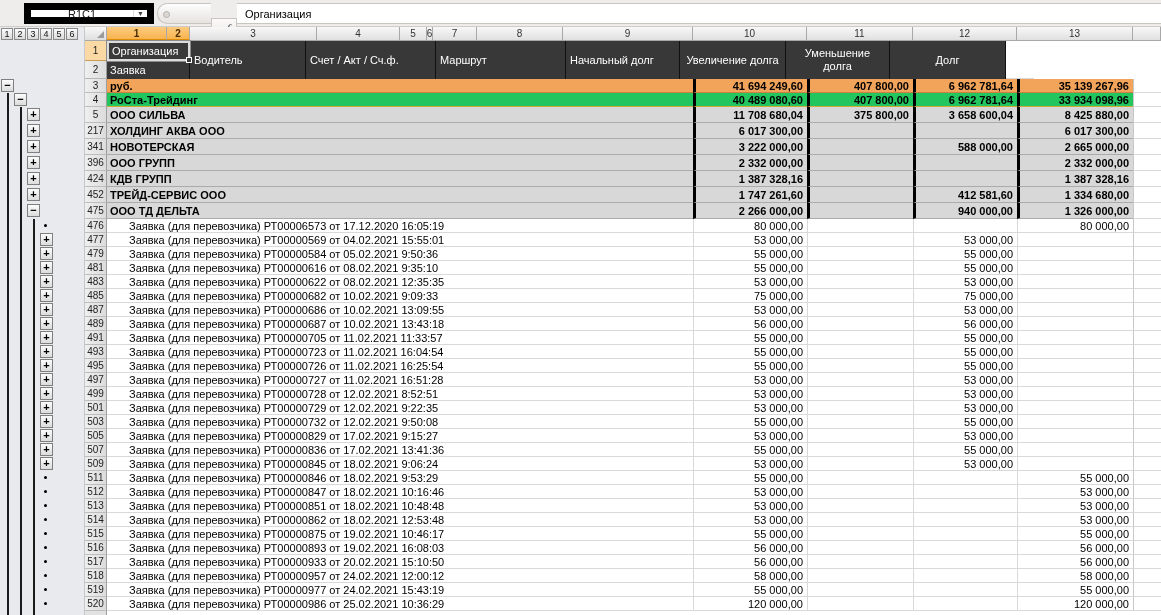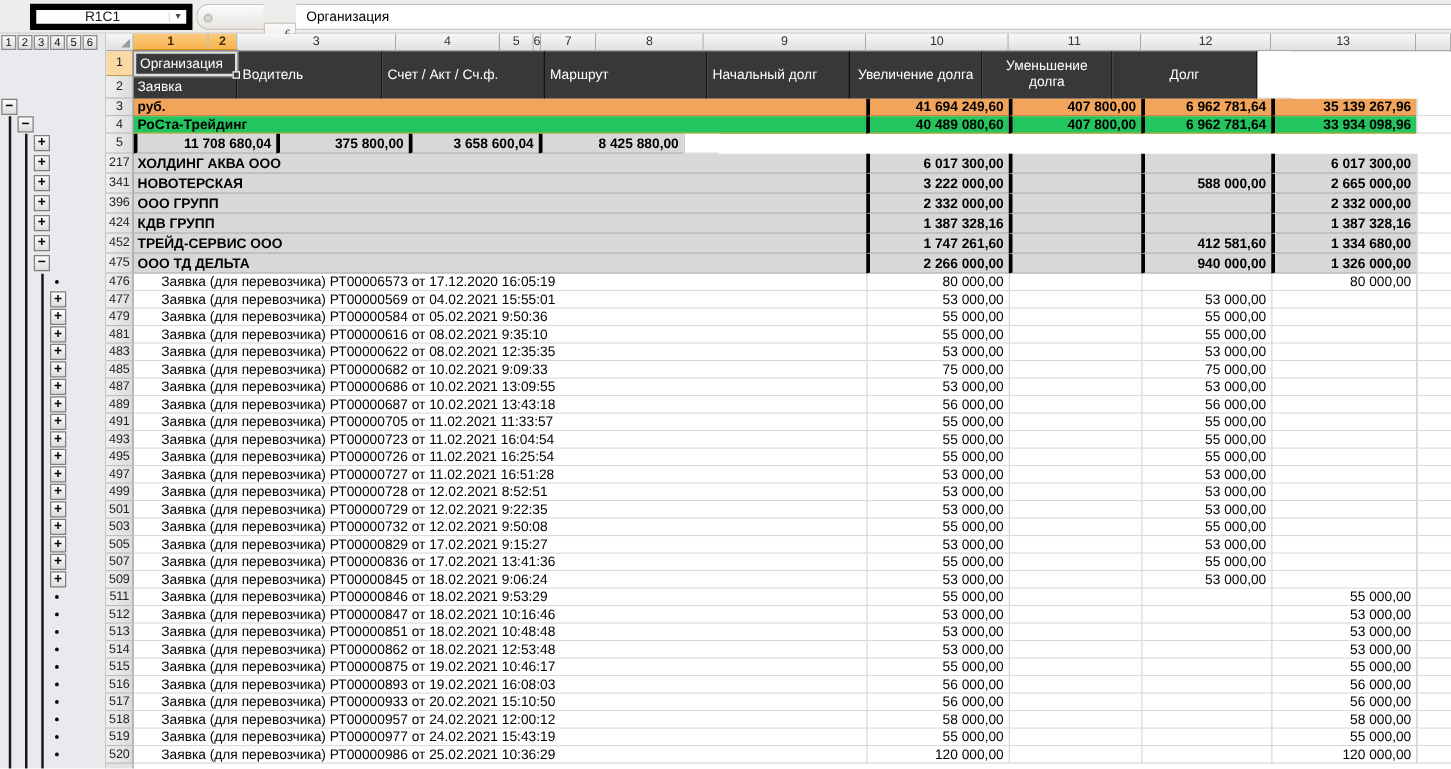--- a/index.html
+++ b/index.html
@@ -2,21 +2,21 @@
 <html><head>
 <meta charset="utf-8">
 <style>
   * { margin:0; padding:0; box-sizing:border-box; }
   html,body { width:1161px; height:615px; overflow:hidden; }
   body { font-family:"Liberation Sans", sans-serif; background:#fff; }
   .app { position:relative; width:1161px; height:615px; background:#fff; overflow:hidden; }
 
   
   .fbar { position:absolute; left:0; top:0; width:1161px; height:27px; background:#EFEDEC; border-bottom:1px solid #CFCBC6; }
-  .namebox { position:absolute; left:24px; top:3px; width:130px; height:21px; background:#fff; border:5px solid #000000; display:flex; align-items:center; }
+  .namebox { position:absolute; left:24px; top:3px; width:130px; height:21px; background:#fff; border:7px solid #000000; display:flex; align-items:center; }
   .nb-text { flex:1; text-align:center; font-size:11px; color:#1a1a1a; }
   .nb-arrow { width:14px; font-size:7px; color:#444; text-align:center; border-left:1px solid #E0DDD9; }
   .fbar-pill { position:absolute; left:157px; top:3px; width:54px; height:21px; background:linear-gradient(#FDFDFD,#E6E3E0); border:1px solid #C9C5BF; border-right:none; border-radius:10px 0 0 10px; }
   .pill-circle { position:absolute; left:5px; top:7px; width:7px; height:7px; border-radius:50%; background:#DAD7D3; border:1px solid #B5B1AB; }
   .fx { position:absolute; left:211px; top:18px; width:26px; height:21px; display:flex; align-items:center; justify-content:flex-end; font-family:"Liberation Serif", serif; font-style:italic; font-weight:normal; font-size:13px; color:#3a3a3a; background:linear-gradient(#FBFAF9,#EAE7E4); border:1px solid #C9C5BF; }
   .finput { position:absolute; left:237px; top:3px; right:0; height:21px; background:#fff; border-top:1px solid #C9C5BF; border-bottom:1px solid #C9C5BF; font-size:11px; color:#000; display:flex; align-items:center; padding-left:8px; }
 
   
   .sheet { position:absolute; left:0; top:27px; width:1161px; height:588px; }
   .gutterbg { position:absolute; left:0; top:0; width:85px; height:588px; background:#E8EAED; border-right:1px solid #C5C9CE; }
@@ -174,20 +174,21 @@
           <div class="c-v c-v2">407 800,00</div>
           <div class="c-v c-v3">6 962 781,64</div>
           <div class="c-v c-v4">33 934 098,96</div>
           <div class="c-vend"></div>
         </div>
         <div class="row r-group r-h16">
           <div class="gut">
             <div class="obtn ol3">+</div>
           </div>
           <div class="rnum">5</div>
+          <div class="c-lbl">ООО СИЛЬВА</div>
           <div class="c-v c-v1">11 708 680,04</div>
           <div class="c-v c-v2">375 800,00</div>
           <div class="c-v c-v3">3 658 600,04</div>
           <div class="c-v c-v4">8 425 880,00</div>
           <div class="c-vend"></div>
         </div>
         <div class="row r-group r-h16">
           <div class="gut">
             <div class="obtn ol3">+</div>
           </div>

